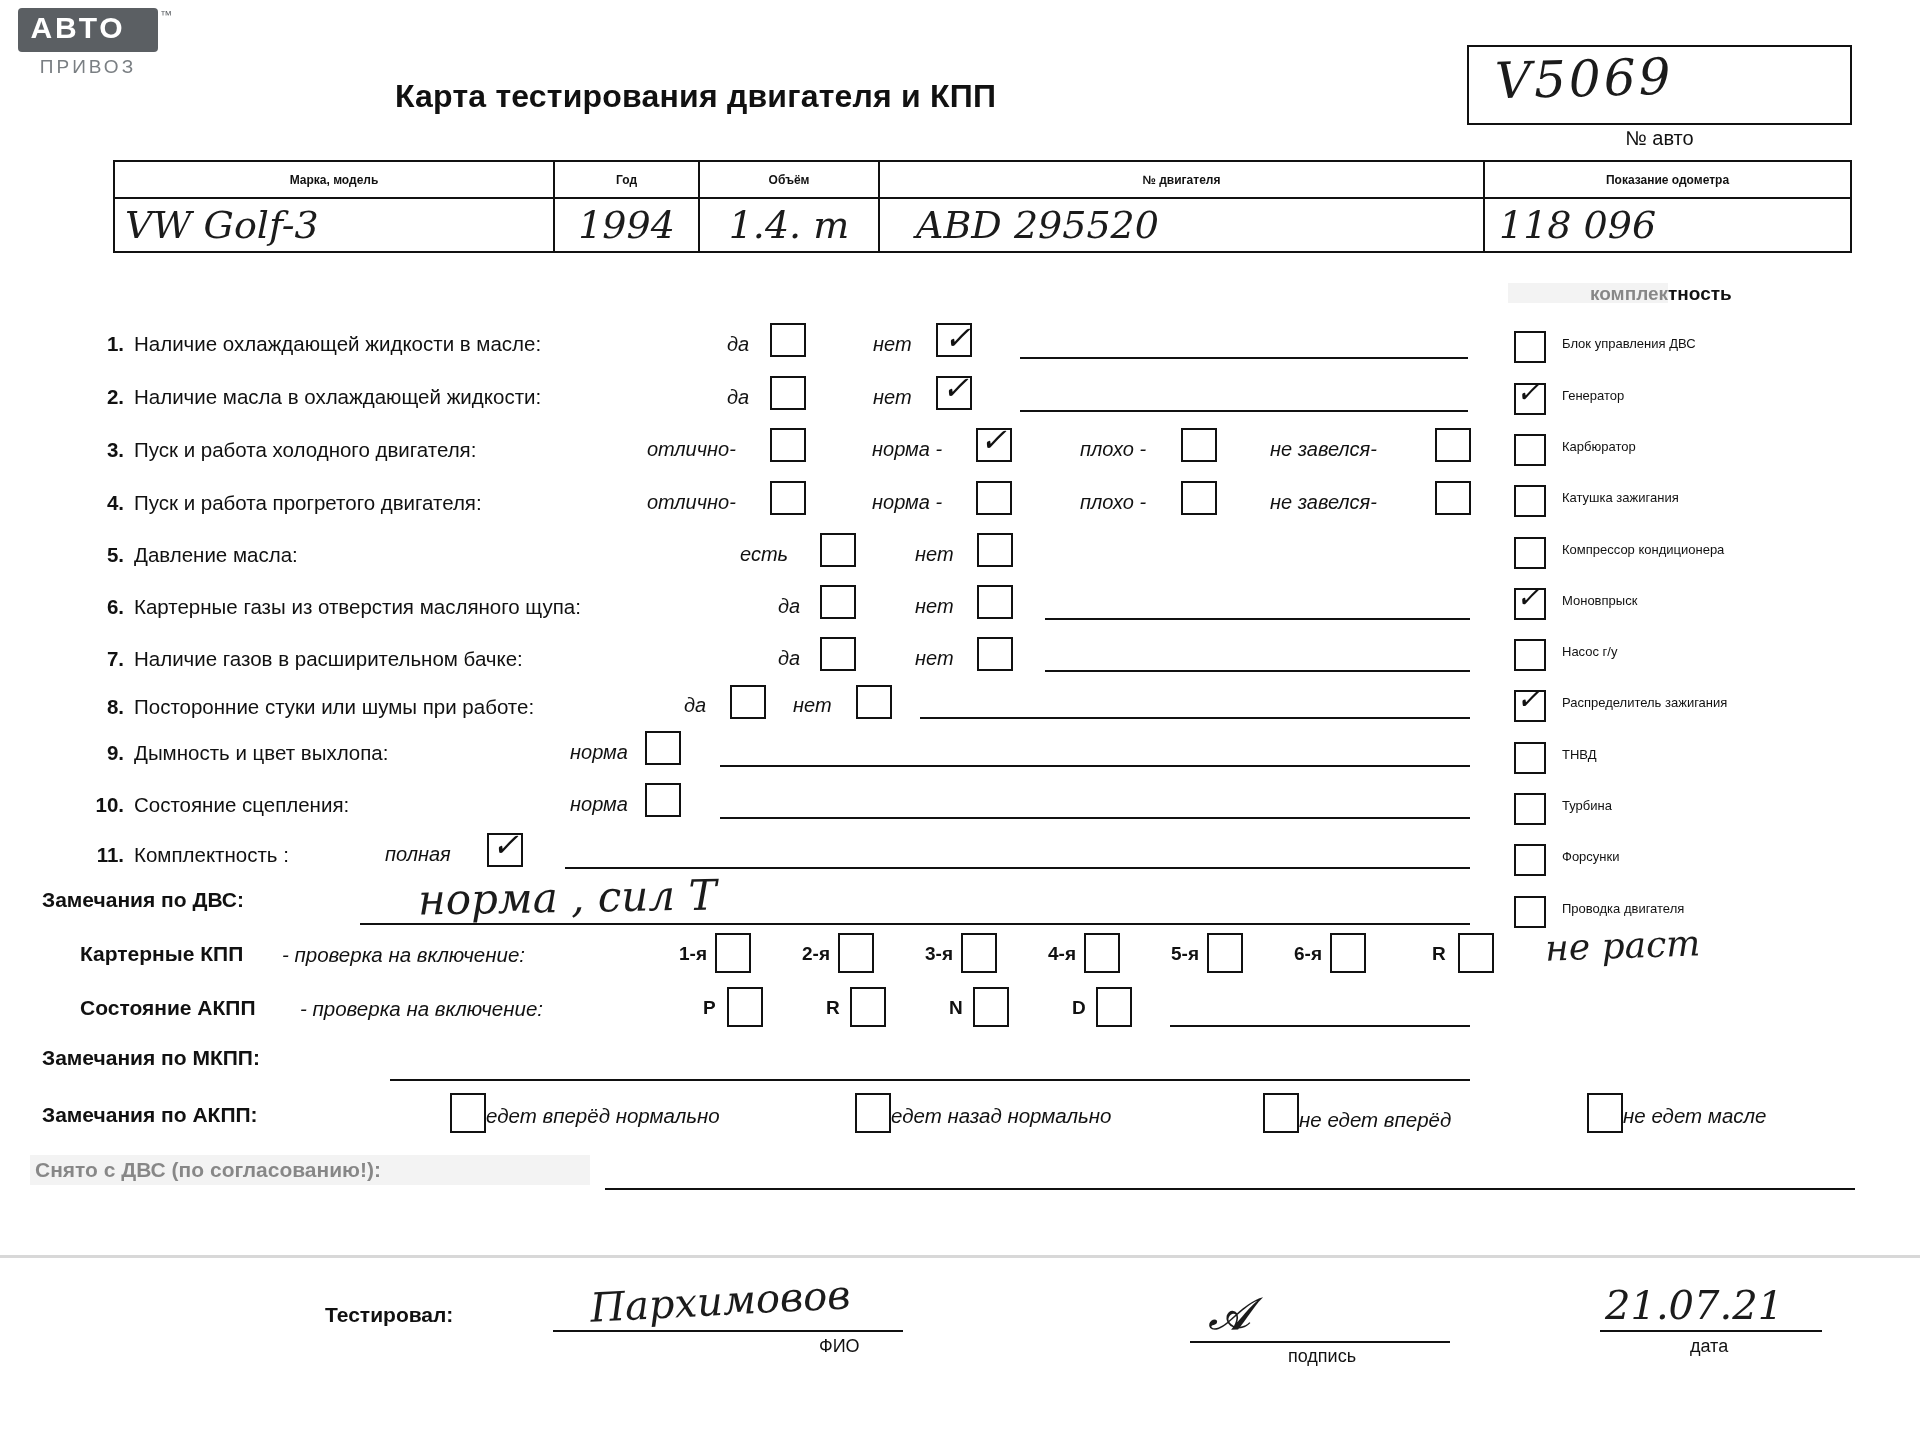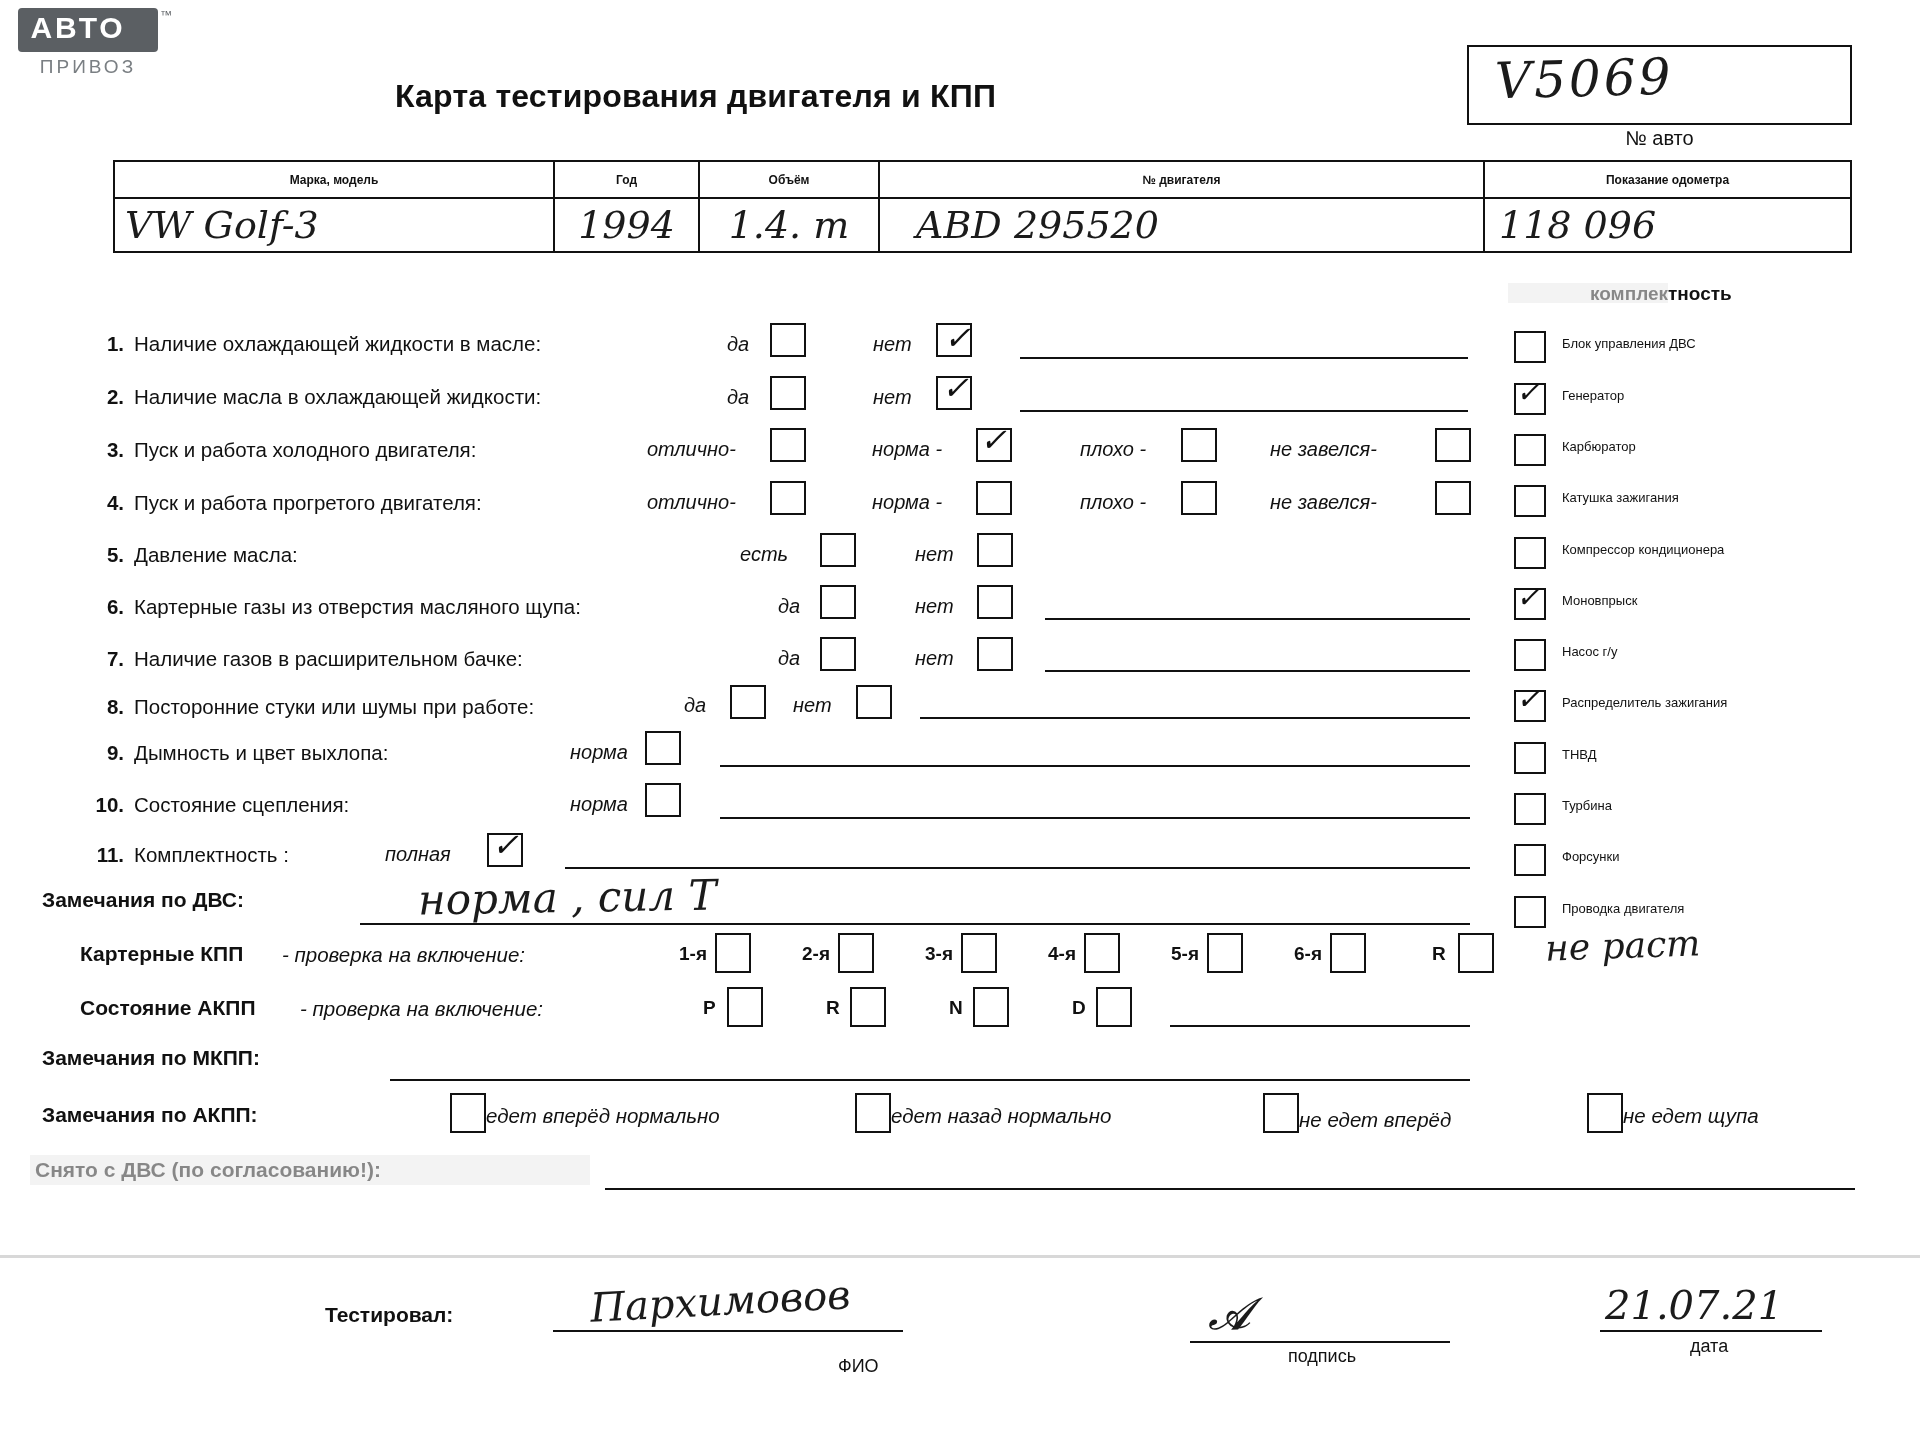--- a/index.html
+++ b/index.html
@@ -478,32 +478,32 @@
   <div class="line" style="left:390px; top:1079px; width:1080px;"></div>
 
   <div class="slabel" style="left:42px; top:1103px;">Замечания по АКПП:</div>
   <div class="box" style="left:450px; top:1093px; width:36px; height:40px;"></div>
   <div class="ital" style="left:486px; top:1104px;">едет вперёд нормально</div>
   <div class="box" style="left:855px; top:1093px; width:36px; height:40px;"></div>
   <div class="ital" style="left:891px; top:1104px;">едет назад нормально</div>
   <div class="box" style="left:1263px; top:1093px; width:36px; height:40px;"></div>
   <div class="ital" style="left:1299px; top:1108px;">не едет вперёд</div>
   <div class="box" style="left:1587px; top:1093px; width:36px; height:40px;"></div>
-  <div class="ital" style="left:1623px; top:1104px;">не едет щупа</div>
+  <div class="ital" style="left:1623px; top:1104px;">не едет масле</div>
 
   <div class="slabel" style="left:35px; top:1158px;">Снято с ДВС (по согласованию!):</div>
   <div class="line" style="left:605px; top:1188px; width:1250px;"></div>
   <div class="smudge" style="left:30px; top:1155px; width:560px; height:30px;"></div>
 
   <div class="sep"></div>
 
   <div class="slabel" style="left:325px; top:1303px;">Тестировал:</div>
   <div class="line" style="left:553px; top:1330px; width:350px;"></div>
   <div class="hand" style="left:590px; top:1278px; font-size:40px; transform:rotate(-3deg);">Пархимовов</div>
-  <div class="footer-label" style="left:838px; top:1336px;margin-top:20px;">ФИО</div>
+  <div class="footer-label" style="left:819px; top:1336px;">ФИО</div>
 
   <div class="line" style="left:1190px; top:1341px; width:260px;"></div>
   <div class="hand" style="left:1208px; top:1288px; font-size:44px;">𝓐</div>
   <div class="footer-label" style="left:1288px; top:1346px;">подпись</div>
 
   <div class="line" style="left:1600px; top:1330px; width:222px;"></div>
   <div class="hand" style="left:1605px; top:1282px; font-size:40px;">21.07.21</div>
   <div class="footer-label" style="left:1690px; top:1336px;">дата</div>
 
 </div>

